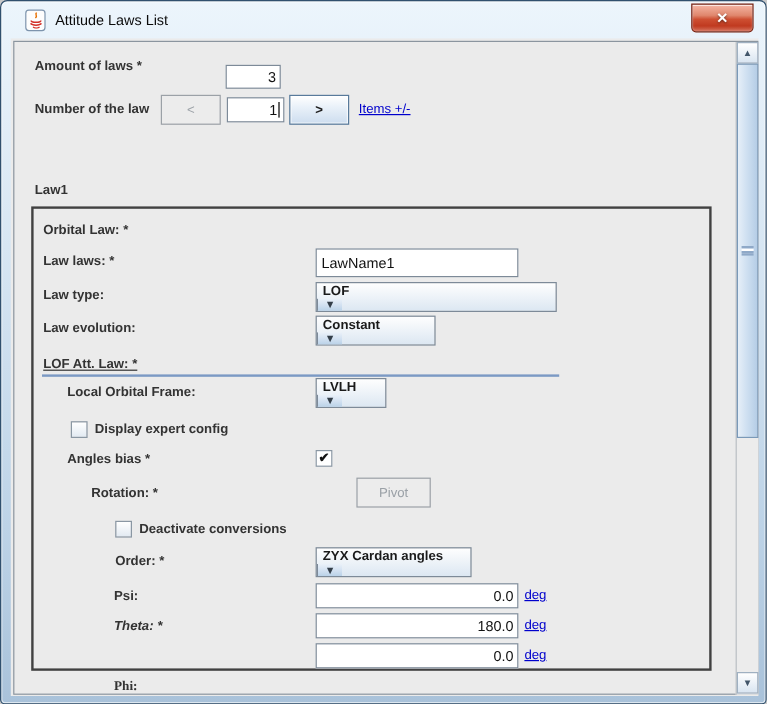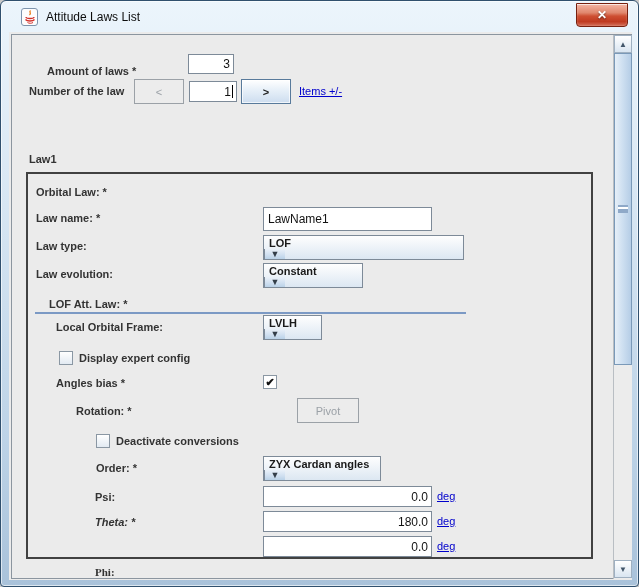--- a/index.html
+++ b/index.html
@@ -107,57 +107,57 @@
         <path d="M3.5 12.5 C5 13.5 7.5 13.5 9 12.5" stroke="#d3302a" stroke-width="1" fill="none"></path>
       </svg>
     </span>
     <span class="win-title">Attitude Laws List</span>
     <div class="close-btn">✕</div>
   </div>
 
   <div class="content"></div>
   <div class="scrollpane"></div>
 
-  <div class="lbl" style="left:28px; top:64px;margin-left:18px;">Amount of laws *</div>
+  <div class="lbl" style="left:28px; top:48px;">Amount of laws *</div>
   <div class="tf num" style="left:187px; top:53px; width:46px; height:20px;">
     <span>3</span>
   </div>
 
   <div class="lbl" style="left:28px; top:84px;">Number of the law</div>
   <div class="btn disabled" style="left:133px; top:78px; width:50px; height:25px;">&lt;</div>
   <div class="tf num" style="left:188px; top:80px; width:48px; height:21px;">
     <span>1</span>
       <span class="caret"></span>
   </div>
   <div class="btn enabled" style="left:240px; top:78px; width:50px; height:25px;">&gt;</div>
   <div class="link" style="left:298px; top:84px;">Items +/-</div>
 
   <div class="lbl" style="left:28px; top:152px;">Law1</div>
   <div class="group" style="left:25px; top:171px; width:567px; height:387px;"></div>
 
   <div class="lbl" style="left:35px; top:185px;">Orbital Law: *</div>
 
-  <div class="lbl" style="left:35px; top:211px;">Law name: *</div>
+  <div class="lbl" style="left:35px; top:211px;">Law laws: *</div>
   <div class="tf txt" style="left:262px; top:206px; width:169px; height:24px;">
     <span>LawName1</span>
   </div>
 
   <div class="lbl" style="left:35px; top:239px;">Law type:</div>
   <div class="combo" style="left:262px; top:234px; width:201px; height:25px;">
     <span class="ctext">LOF</span>
     <span class="carr">▼</span>
   </div>
 
   <div class="lbl" style="left:35px; top:267px;">Law evolution:</div>
   <div class="combo" style="left:262px; top:262px; width:100px; height:25px;">
     <span class="ctext">Constant</span>
     <span class="carr">▼</span>
   </div>
 
-  <div class="lbl" style="left:48px; top:297px;">LOF Att. Law: *</div>
+  <div class="lbl" style="left:35px; top:297px;text-decoration:underline;">LOF Att. Law: *</div>
   <div class="sep" style="left:34px; top:311px; width:431px;"></div>
 
   <div class="lbl" style="left:55px; top:320px;">Local Orbital Frame:</div>
   <div class="combo" style="left:262px; top:314px; width:59px; height:25px;">
     <span class="ctext">LVLH</span>
     <span class="carr">▼</span>
   </div>
 
   <div class="cb" style="left:58px; top:350px;"></div>
   <div class="lbl" style="left:78px; top:351px;">Display expert config</div>
@@ -165,21 +165,21 @@
   <div class="lbl" style="left:55px; top:376px;">Angles bias *</div>
   <div class="cb on" style="left:262px; top:374px;">✔</div>
 
   <div class="lbl" style="left:75px; top:404px;">Rotation: *</div>
   <div class="btn disabled" style="left:263px; top:397px; width:62px; height:25px;margin-left:33px;">Pivot</div>
 
   <div class="cb" style="left:95px; top:433px;"></div>
   <div class="lbl" style="left:115px; top:434px;">Deactivate conversions</div>
 
   <div class="lbl" style="left:95px; top:461px;">Order: *</div>
-  <div class="combo" style="left:262px; top:455px; width:118px; height:25px;">
+  <div class="combo" style="left:262px; top:455px; width:130px; height:25px;">
     <span class="ctext">ZYX Cardan angles</span>
     <span class="carr">▼</span>
   </div>
 
   <div class="lbl" style="left:94px; top:490px;">Psi:</div>
   <div class="tf num" style="left:262px; top:485px; width:169px; height:21px;">
     <span>0.0</span>
   </div>
   <div class="link" style="left:436px; top:489px;">deg</div>
 

